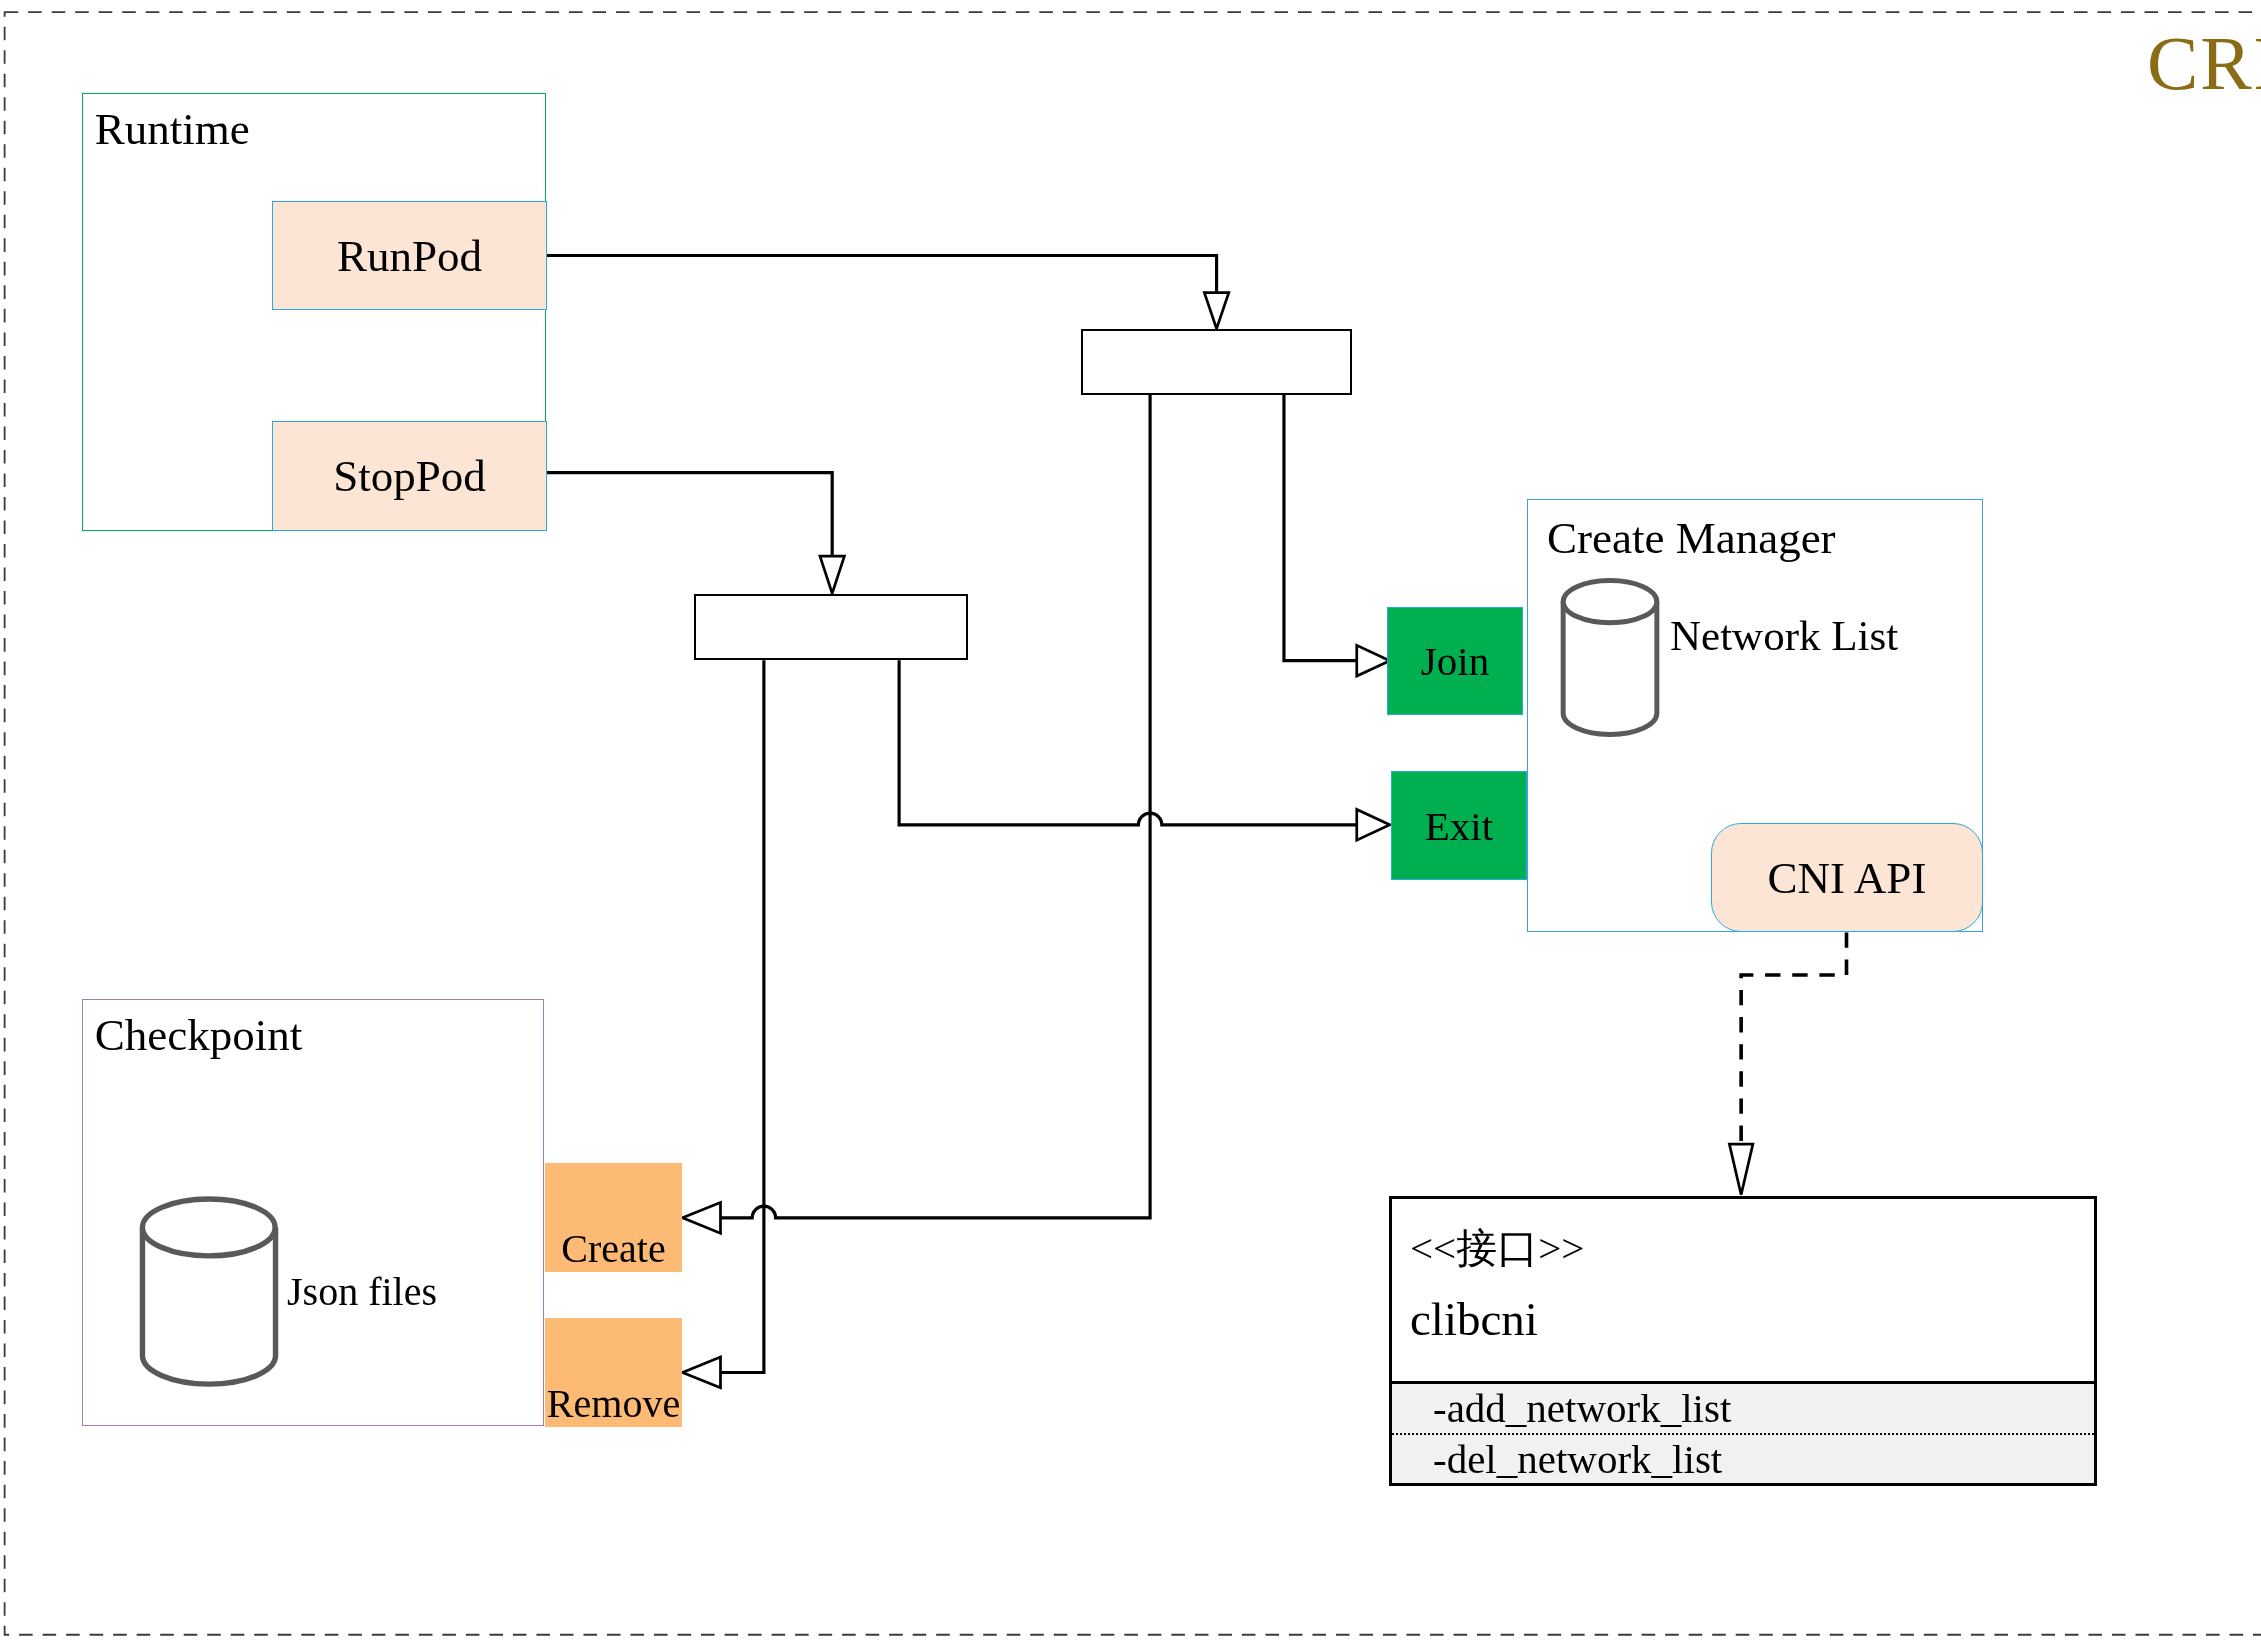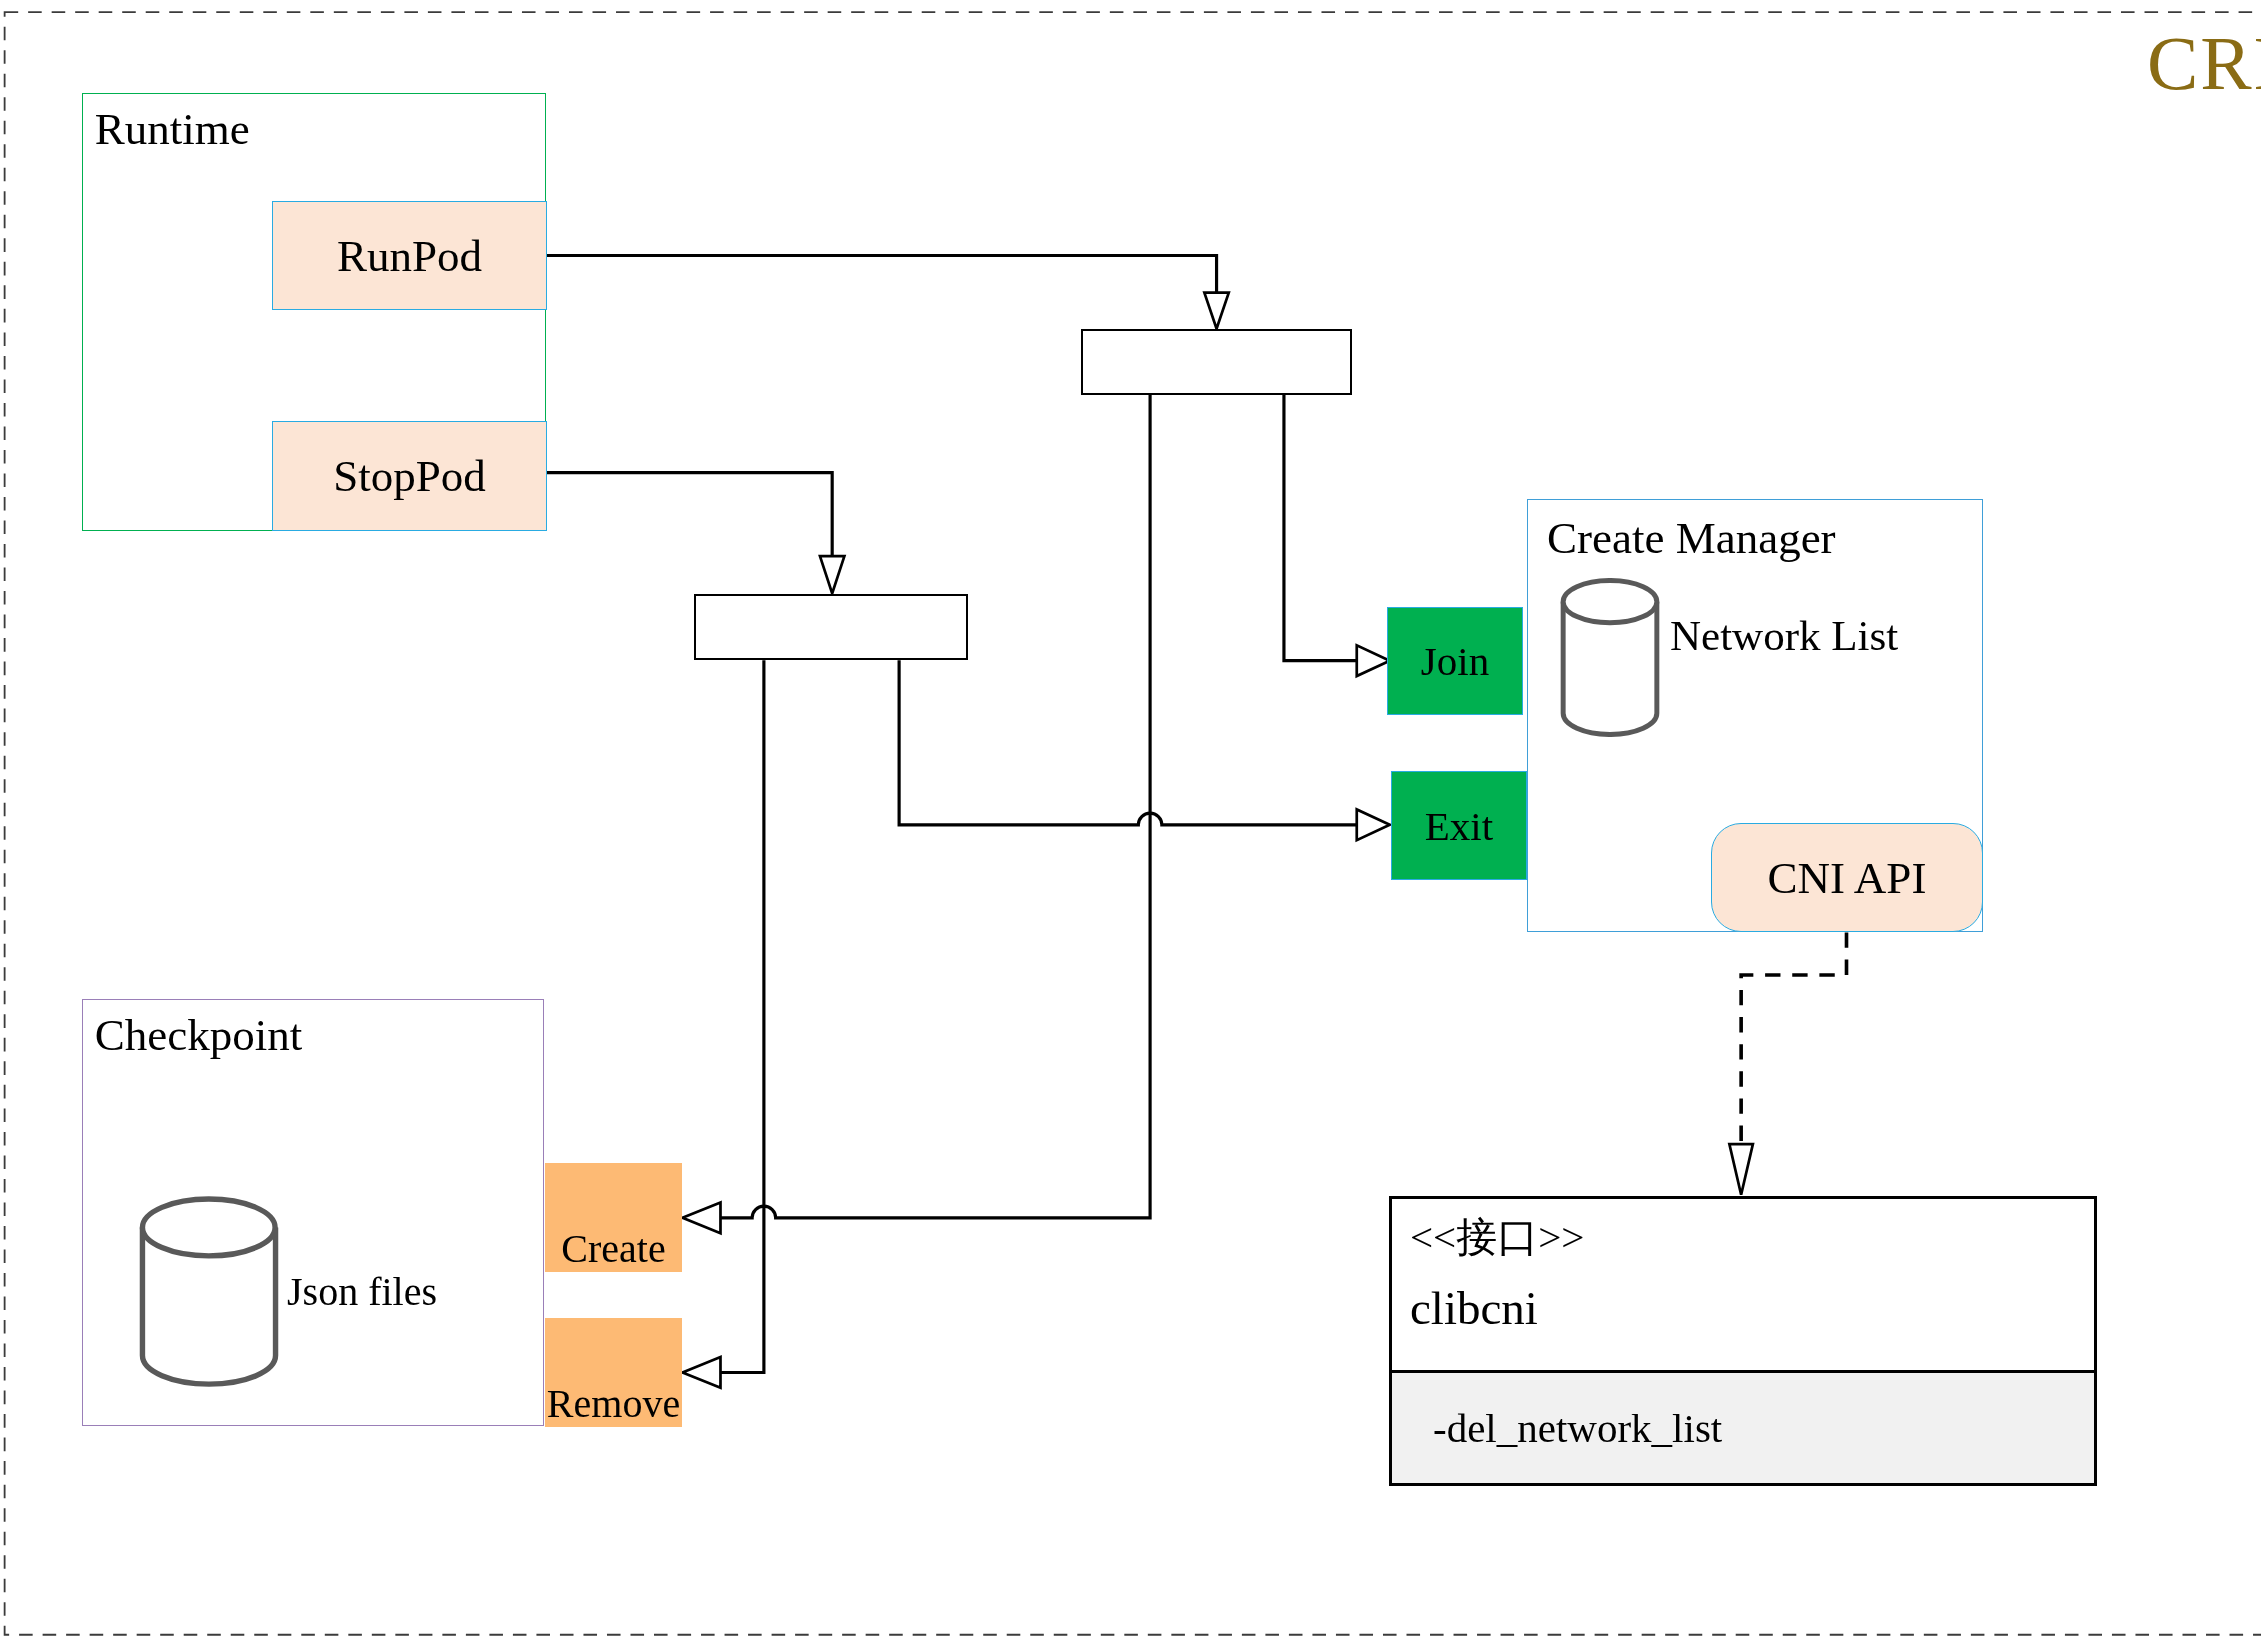--- a/index.html
+++ b/index.html
@@ -32,21 +32,21 @@
   .exit{left:1391px;top:771px;width:136px;height:109px;}
 
   .checkpoint-box{left:82px;top:999px;width:462px;height:427px;border:1.4px solid #9a7fb8;background:#fff;}
   .checkpoint-box .box-title{margin:11px 0 0 11.8px;}
   .json-files{left:287px;top:1269px;font-size:40px;}
   .action{background:#fdba74;border:none;font-size:40px;align-items:flex-end;}
   .create{left:545px;top:1163px;width:137px;height:109px;}
   .remove{left:545px;top:1318px;width:137px;height:109px;}
 
   .clibcni{left:1389px;top:1196px;width:708px;height:290px;border:3.2px solid #000;background:#fff;display:flex;flex-direction:column;}
-  .clibcni-head{height:157px;padding:14px 0 0 18px;}
+  .clibcni-head{height:157px;padding:25px 0 0 18px;}
   .stereotype{font-size:41px;line-height:1.2;}
   .iface-name{font-size:47px;line-height:1.2;margin-top:18px;}
   .clibcni-members{flex:1;background:#f1f1f1;border-top:3.2px solid #000;display:flex;flex-direction:column;}
   .member-row{flex:1;display:flex;align-items:center;padding-left:41px;font-size:41px;white-space:nowrap;}
   .member-row.first{border-bottom:2.3px dotted #000;}
 
   .cri-title{left:2147px;top:22.6px;font-size:77px;line-height:1.05;letter-spacing:1.8px;white-space:nowrap;}
 </style>
 </head>
 <body>
@@ -124,20 +124,21 @@
   <div class="abs node action remove">
     <span>Remove</span>
   </div>
 
   <div class="abs clibcni">
     <div class="clibcni-head">
       <div class="stereotype">&lt;&lt;接口&gt;&gt;</div>
       <div class="iface-name">clibcni</div>
     </div>
     <div class="clibcni-members">
+      <div class="member-row first">-add_network_list</div>
       <div class="member-row">-del_network_list</div>
     </div>
   </div>
 
   <div class="abs cri-title" style="color:#8a6c15;">CRI</div>
 
 </div>
 
 
 </body></html>

